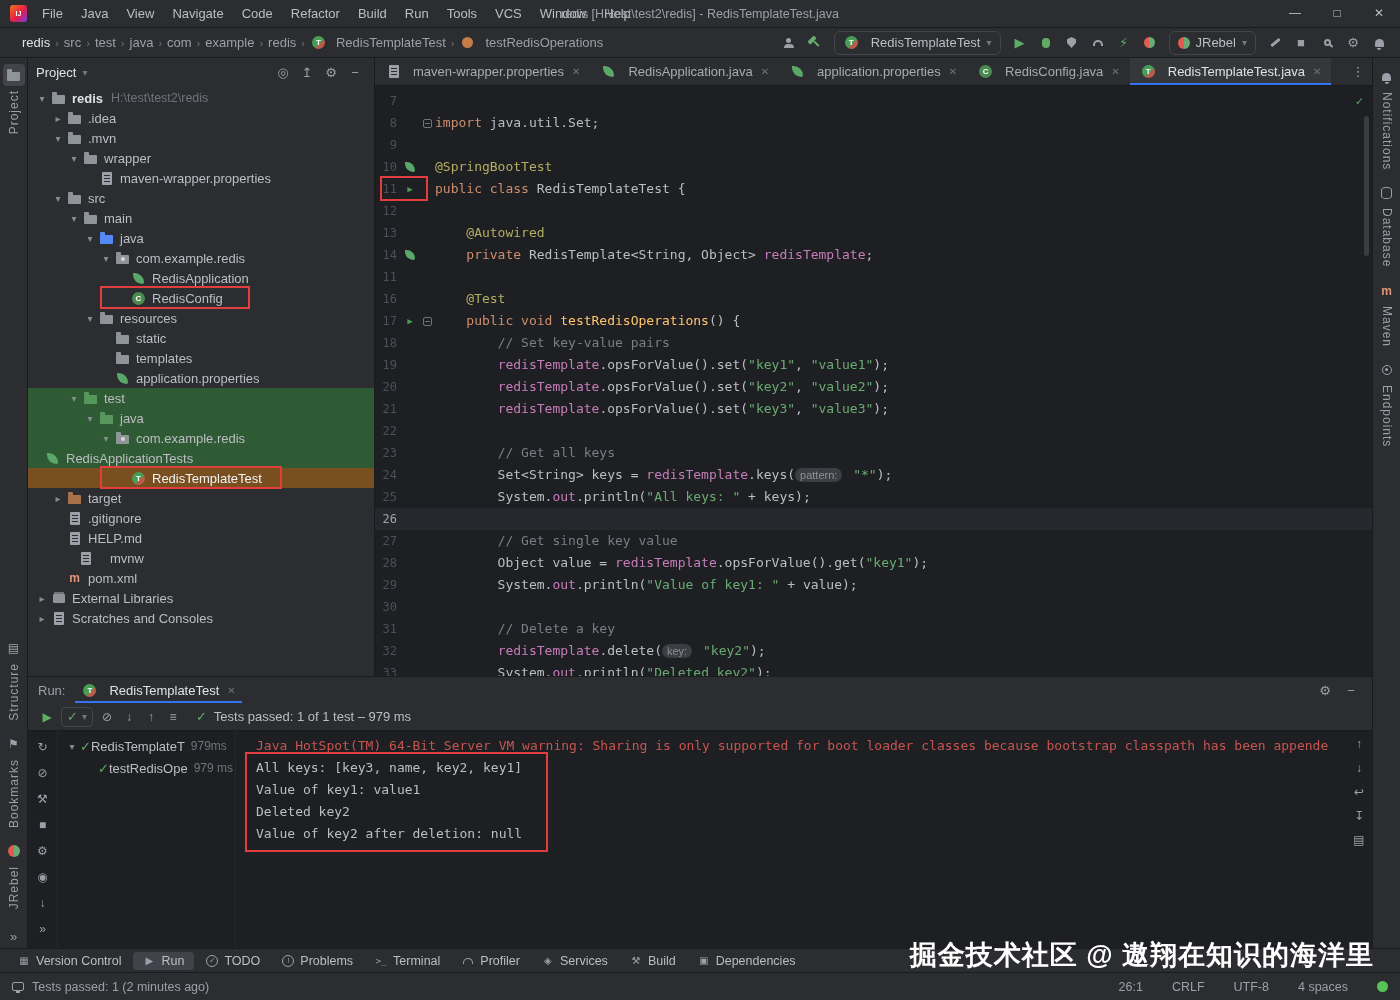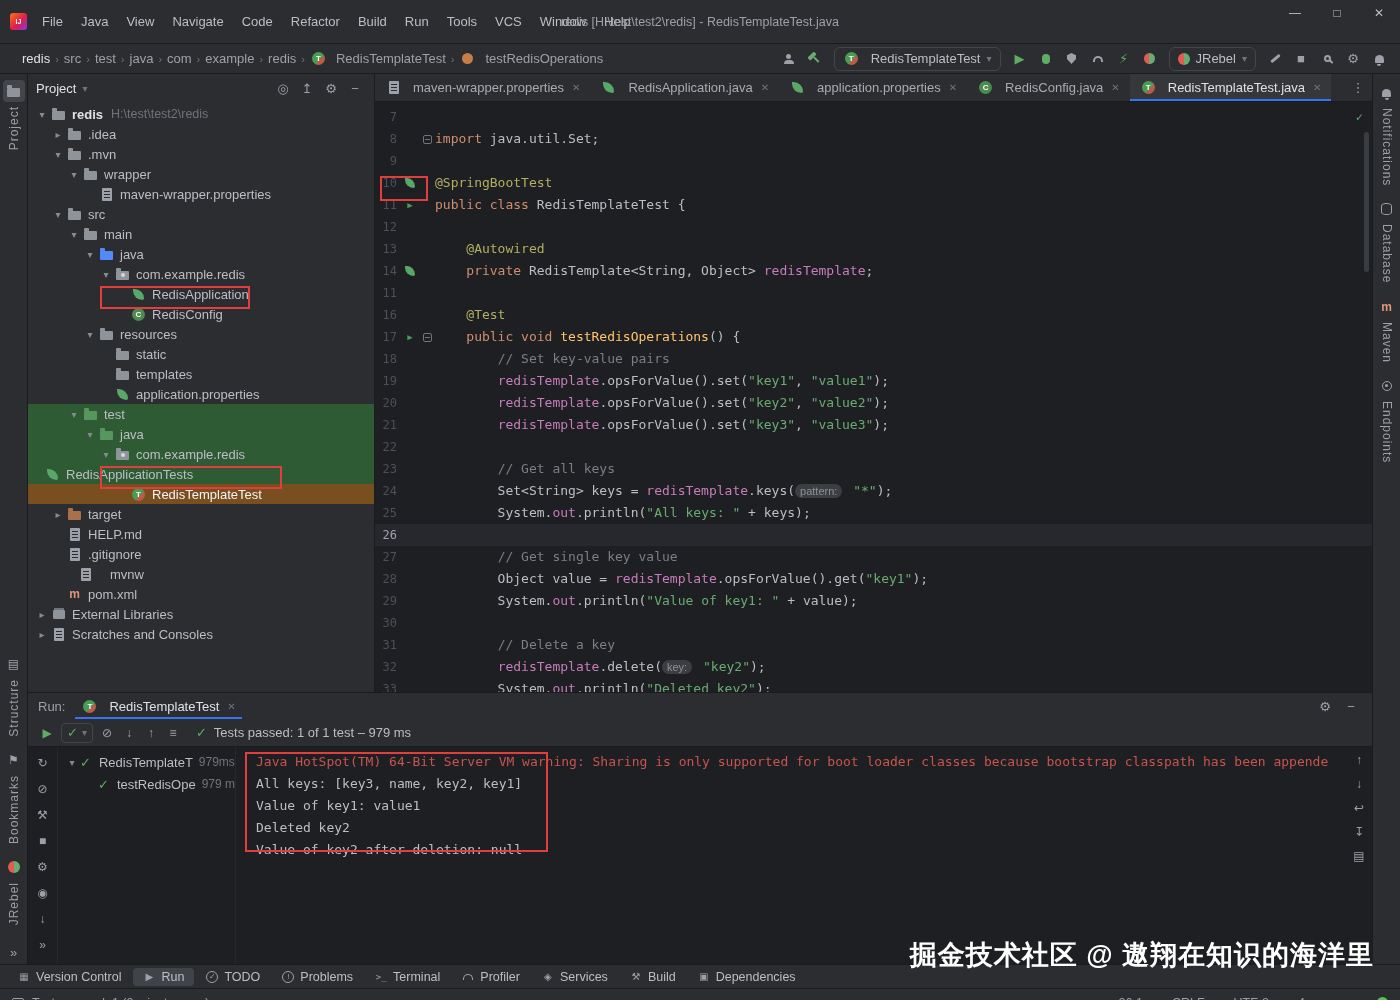--- a/index.html
+++ b/index.html
@@ -4,21 +4,21 @@
 <title>redis [H:\test\test2\redis] - RedisTemplateTest.java</title>
 <style>
   * { margin:0; padding:0; box-sizing:border-box; }
   html,body { background:#101114; }
   .app{
     position:relative; width:1400px; height:1000px; overflow:hidden;
     background:#1e1f22; color:#bcbec4;
     font-family:"Liberation Sans","DejaVu Sans",sans-serif; font-size:13px;
   }
   
-  .titlebar{ position:relative; height:44px; background:#2b2d30; border-bottom:1px solid #1a1b1e;
+  .titlebar{ position:relative; height:28px; background:#2b2d30; border-bottom:1px solid #1a1b1e;
     display:flex; align-items:center; padding-left:10px; gap:6px; }
   .logo{ width:17px; height:17px; border-radius:3px; flex:none;
     background:linear-gradient(135deg,#f97316,#e11d48 55%,#7c3aed);
     color:#fff; font-size:7px; font-weight:bold; display:flex; align-items:center; justify-content:center; }
   .menus{ display:flex; }
   .menu-item{ padding:0 9px; line-height:27px; color:#bcbec4; font-size:13px; }
   .wtitle{ position:absolute; left:50%; transform:translateX(-50%); color:#9da0a8; font-size:12.5px; white-space:nowrap; }
   .wbtns{ margin-left:auto; display:flex; height:100%; }
   .wbtn{ width:42px; text-align:center; line-height:27px; color:#bcbec4; font-size:12px; }
   
@@ -139,21 +139,21 @@
   .rt-ic{ width:22px; height:22px; display:flex; align-items:center; justify-content:center; color:#9da0a8; font-size:12px; }
   .rt-ic.green{ color:#5fad65; }
   .rt-combo{ border:1px solid #43454a; border-radius:4px; padding:0 5px; display:flex; gap:4px; height:20px; align-items:center; margin:0 3px; }
   .rsummary{ margin-left:12px; display:flex; gap:7px; align-items:center; color:#bcbec4; }
   .tcheck{ color:#5fad65; font-weight:bold; flex:none; }
   .rcontent{ flex:1; display:flex; min-height:0; }
   .rltb{ width:30px; flex:none; display:flex; flex-direction:column; align-items:center; padding-top:6px; gap:6px; color:#9da0a8; border-right:1px solid #26282b; }
   .rltb span{ width:22px; height:20px; display:flex; align-items:center; justify-content:center; font-size:12px; }
   .ttree{ width:178px; flex:none; border-right:1px solid #26282b; padding-top:4px; overflow:hidden; }
   .test-row{ height:22px; display:flex; align-items:center; white-space:nowrap; color:#bcbec4; }
-  .test-label{ margin-left:8px; }
+  .test-label{ margin-left:0; }
   .test-time{ color:#6f737a; margin-left:6px; font-size:12px; }
   .console{ flex:1; min-width:0; padding:4px 0 0 10px; overflow:hidden;
     font-family:"DejaVu Sans Mono","Liberation Mono",monospace; font-size:13px; }
   .cline{ height:22px; line-height:22px; white-space:pre; color:#bcbec4; overflow:hidden;margin-left:10px; }
   .cline.stderr{ color:#c75450; }
   .crtb{ width:26px; flex:none; display:flex; flex-direction:column; align-items:center; padding-top:6px; gap:10px; color:#9da0a8; font-size:12px; }
   
   .bottombar{ height:24px; flex:none; background:#2b2d30; border-top:1px solid #1a1b1e; display:flex; align-items:center; padding:0 8px; }
   .bitems{ display:flex; align-items:center; gap:2px; }
   .bitem{ display:flex; align-items:center; gap:6px; padding:2px 10px; border-radius:4px; color:#bcbec4; font-size:12.5px; white-space:nowrap; }
@@ -499,28 +499,28 @@
                 <span class="ticon">
                   <i class="fold orange"></i>
                 </span>
                 <span class="tlabel">target</span>
               </div>
               <div class="trow" style="padding-left: 22px;">
                 <span class="chev"></span>
                 <span class="ticon">
                   <i class="doc"></i>
                 </span>
+                <span class="tlabel">.gitignore</span>
+              </div>
+              <div class="trow" style="padding-left: 22px;">
+                <span class="chev"></span>
+                <span class="ticon">
+                  <i class="doc"></i>
+                </span>
                 <span class="tlabel">HELP.md</span>
-              </div>
-              <div class="trow" style="padding-left: 22px;">
-                <span class="chev"></span>
-                <span class="ticon">
-                  <i class="doc"></i>
-                </span>
-                <span class="tlabel">.gitignore</span>
               </div>
               <div class="trow" style="padding-left: 22px; gap: 11px;">
                 <span class="chev"></span>
                 <span class="ticon">
                   <i class="doc"></i>
                 </span>
                 <span class="tlabel">mvnw</span>
               </div>
               <div class="trow" style="padding-left: 22px;">
                 <span class="chev"></span>

